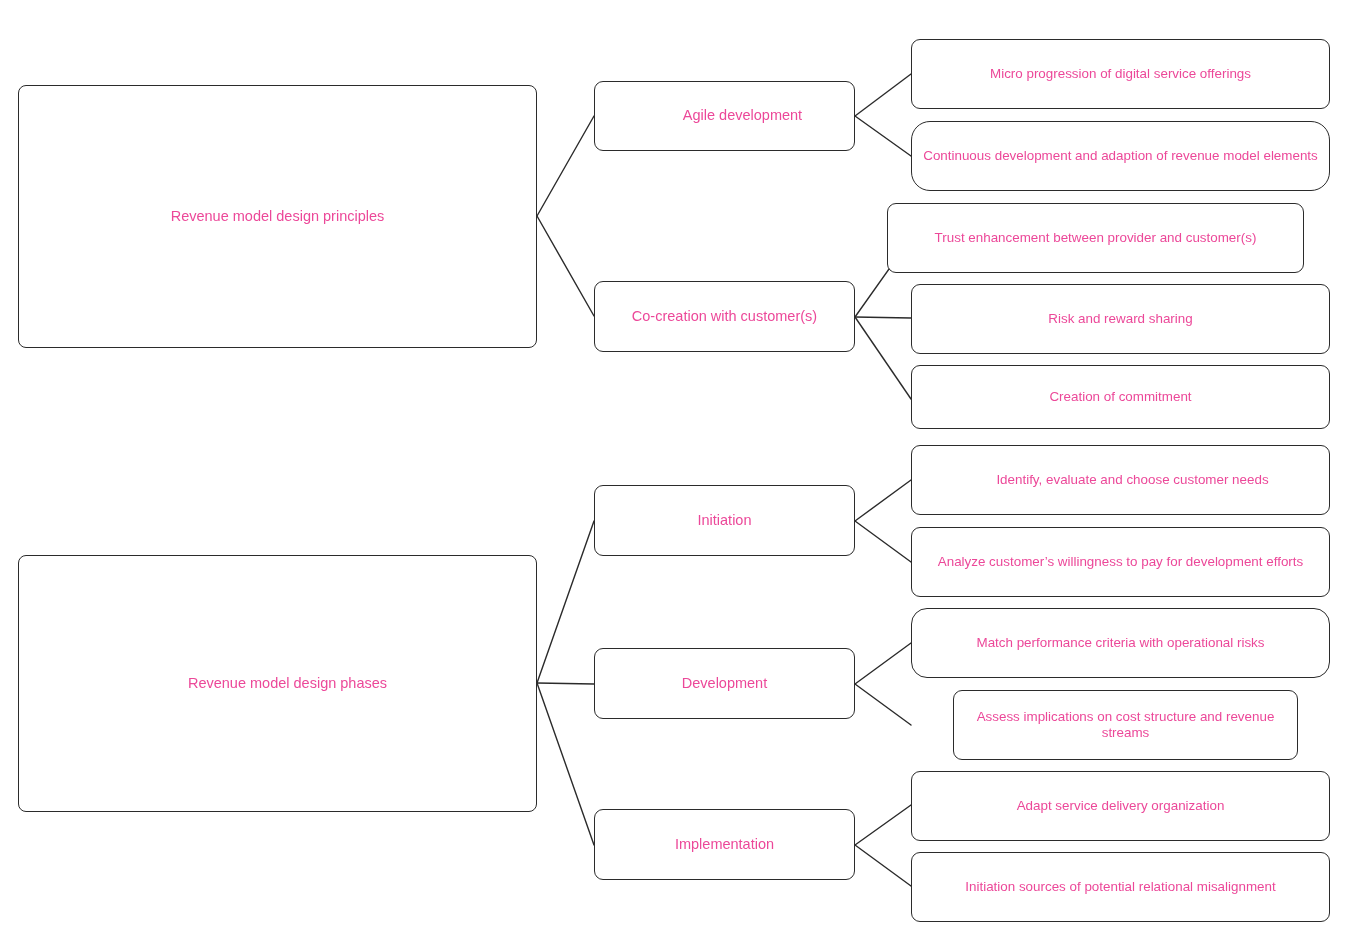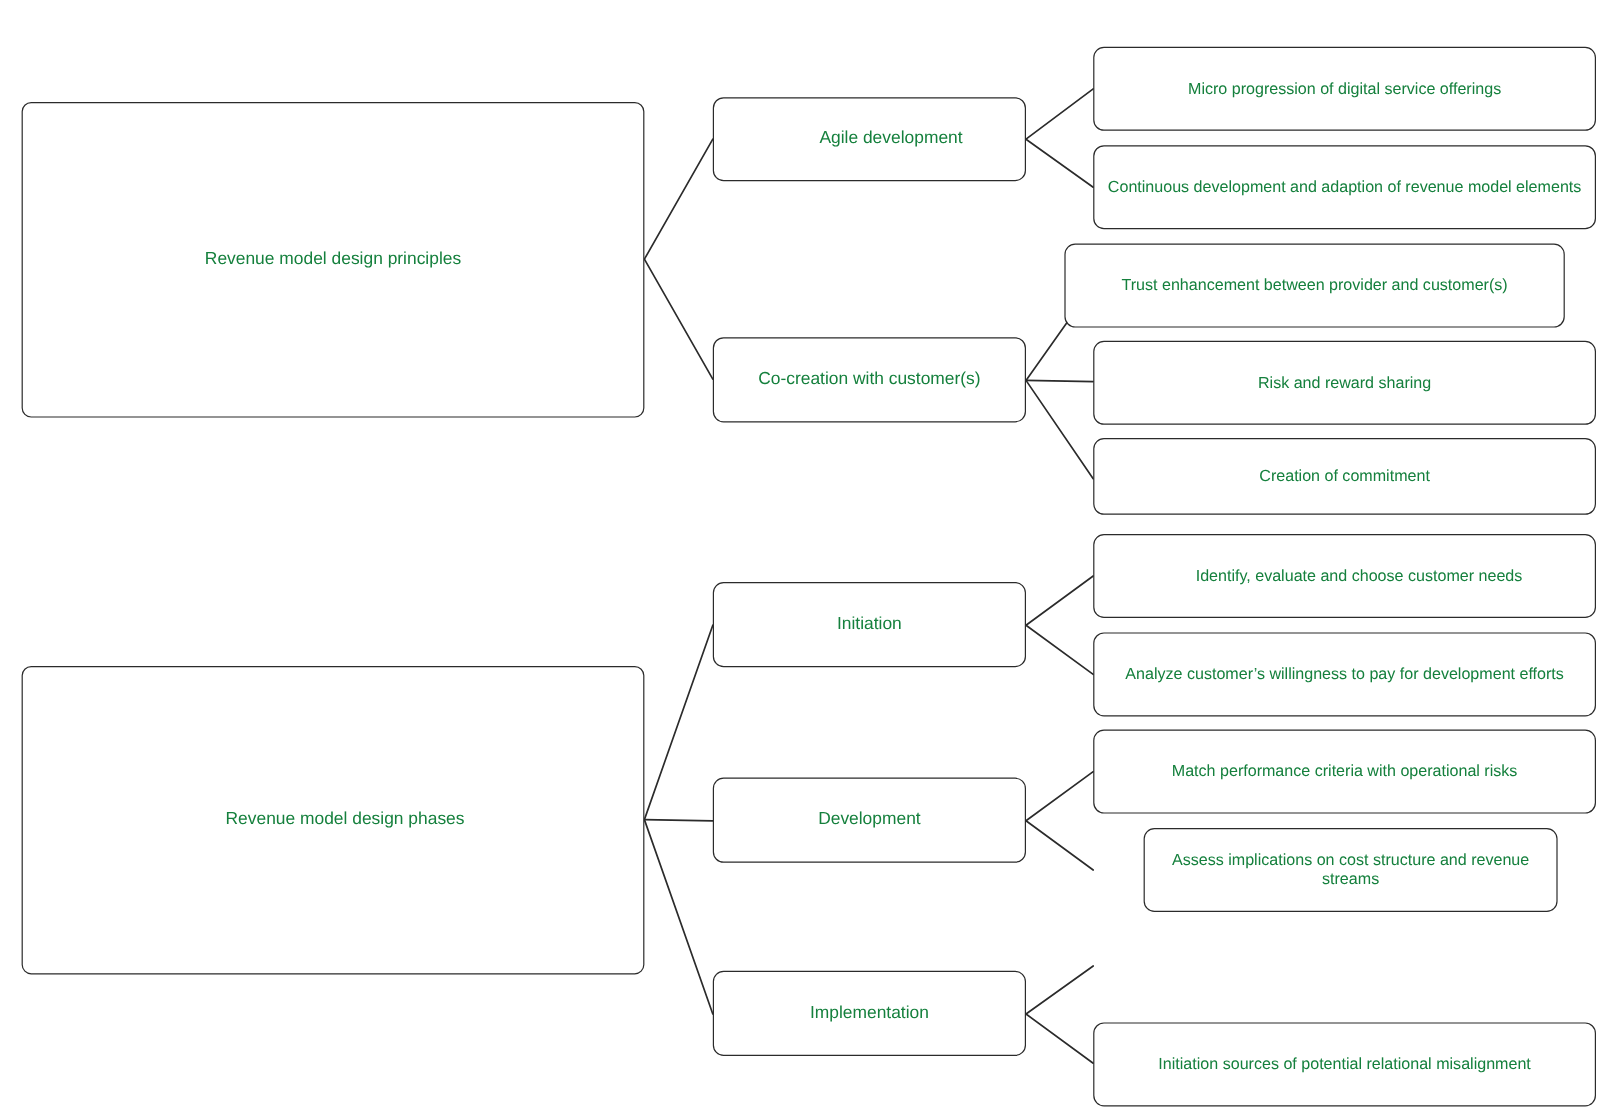--- a/index.html
+++ b/index.html
@@ -24,21 +24,21 @@
   }
   .node {
     position: absolute;
     box-sizing: border-box;
     background: #ffffff;
     border: 1.4px solid #2b2b2b;
     display: flex;
     align-items: center;
     justify-content: center;
     text-align: center;
-    color: #15803d;
+    color: #ec4899;
     line-height: 1.18;
   }
   .node-root {
     border-radius: 8px;
     font-size: 14.5px;
   }
   .node-mid {
     border-radius: 9px;
     font-size: 14.5px;
   }
@@ -94,21 +94,21 @@
   </div>
 
   <div class="node node-mid" style="left:594px; top:281px; width:261px; height:71px;">
     <span class="node-label">Co-creation with customer(s)</span>
   </div>
 
   <div class="node node-leaf" style="left:911px; top:39px; width:419px; height:70px;">
     <span class="node-label">Micro progression of digital service offerings</span>
   </div>
 
-  <div class="node node-leaf" style="left:911px; top:121px; width:419px; height:70px;">
+  <div class="node node-leaf" style="left:911px; top:121px; width:419px; height:70px;border-radius:19px;">
     <span class="node-label">Continuous development and adaption of revenue model elements</span>
   </div>
 
   <div class="node node-leaf" style="left:887px; top:203px; width:417px; height:70px;">
     <span class="node-label">Trust enhancement between provider and customer(s)</span>
   </div>
 
   <div class="node node-leaf" style="left:911px; top:284px; width:419px; height:70px;">
     <span class="node-label">Risk and reward sharing</span>
   </div>
@@ -134,26 +134,29 @@
   </div>
 
   <div class="node node-leaf" style="left:911px; top:445px; width:419px; height:70px;padding-left:24px;">
     <span class="node-label">Identify, evaluate and choose customer needs</span>
   </div>
 
   <div class="node node-leaf" style="left:911px; top:527px; width:419px; height:70px;">
     <span class="node-label">Analyze customer’s willingness to pay for development efforts</span>
   </div>
 
-  <div class="node node-leaf" style="left:911px; top:608px; width:419px; height:70px;">
+  <div class="node node-leaf" style="left:911px; top:608px; width:419px; height:70px;border-radius:16px;">
     <span class="node-label">Match performance criteria with operational risks</span>
   </div>
 
   <div class="node node-leaf" style="left:953px; top:690px; width:345px; height:70px;">
     <span class="node-label">Assess implications on cost structure and revenue streams</span>
   </div>
 
+  <div class="node node-leaf" style="left:911px; top:771px; width:419px; height:70px;">
+    <span class="node-label">Adapt service delivery organization</span>
+  </div>
 
   <div class="node node-leaf" style="left:911px; top:852px; width:419px; height:70px;">
     <span class="node-label">Initiation sources of potential relational misalignment</span>
   </div>
 
 </div>
 
 </body></html>

